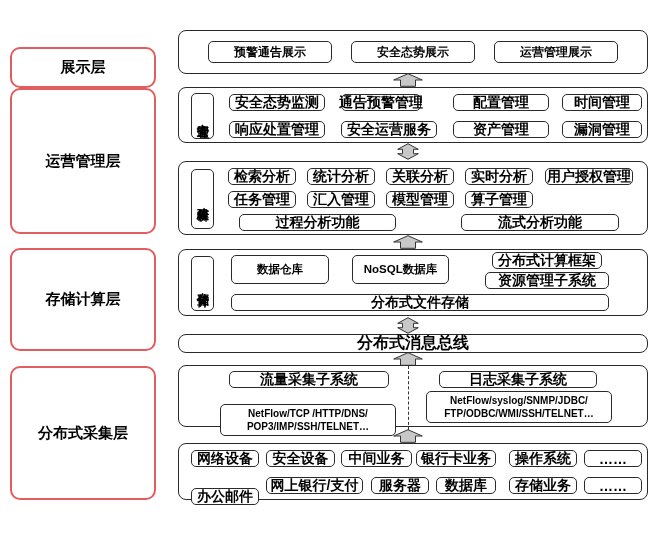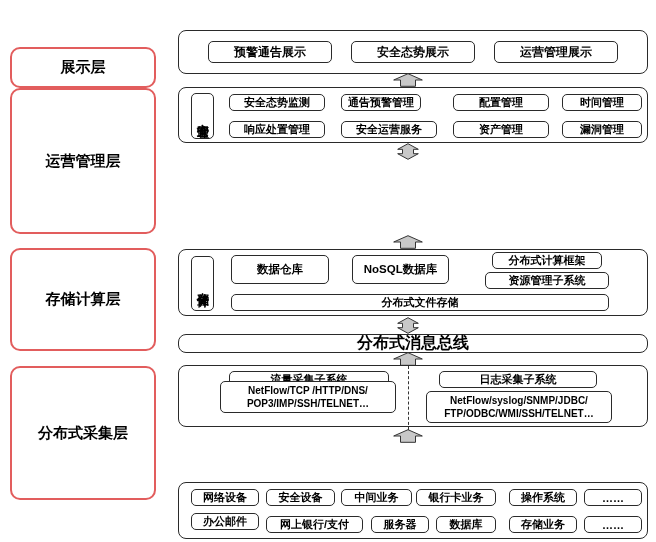--- a/index.html
+++ b/index.html
@@ -23,21 +23,21 @@
   .section{
     position:absolute;left:178px;width:470px;background:#fff;
     border:1.5px solid var(--box-border);border-radius:8px;
   }
 
   
   .node{
     position:absolute;height:17px;
     border:1.3px solid var(--box-border);border-radius:5px;background:#fff;
     display:flex;align-items:center;justify-content:center;
-    font-size:11px;font-weight:bold;white-space:nowrap;
+    font-size:14px;font-weight:bold;white-space:nowrap;
   }
   .node.tall{height:29px;font-size:11.5px;}
   .node.proto{height:32px;font-size:10px;white-space:pre-line;text-align:center;line-height:1.35;}
 
   
   .side-label{
     position:absolute;left:12px;width:23px;
     border:1.3px solid var(--box-border);border-radius:5px;background:#fff;
     display:flex;align-items:center;justify-content:center;
     writing-mode:vertical-rl;text-orientation:upright;
@@ -99,20 +99,34 @@
     <div class="node" style="left:274px;top:33px;width:96px;">资产管理</div>
     <div class="node" style="left:383px;top:33px;width:80px;">漏洞管理</div>
   </div>
 
   <div class="arrow" style="left:397px;top:143px;">
     <svg width="22" height="17" viewBox="0 0 22 17">
         <polygon points="11,0.7 21.3,6.3 16.5,6.3 16.5,10.7 21.3,10.7 11,16.3 0.7,10.7 5.5,10.7 5.5,6.3 0.7,6.3" fill="var(--arrow-fill)" stroke="#333" stroke-width="1"></polygon>
       </svg>
   </div>
 
+  <div class="section" style="top:161px;height:74px;">
+    <div class="side-label" style="top:7px;height:60px;">建模分析</div>
+    <div class="node" style="left:49px;top:6px;width:68px;">检索分析</div>
+    <div class="node" style="left:128px;top:6px;width:68px;">统计分析</div>
+    <div class="node" style="left:207px;top:6px;width:68px;">关联分析</div>
+    <div class="node" style="left:286px;top:6px;width:68px;">实时分析</div>
+    <div class="node" style="left:366px;top:6px;width:88px;">用户授权管理</div>
+    <div class="node" style="left:49px;top:29px;width:68px;">任务管理</div>
+    <div class="node" style="left:128px;top:29px;width:68px;">汇入管理</div>
+    <div class="node" style="left:207px;top:29px;width:68px;">模型管理</div>
+    <div class="node" style="left:286px;top:29px;width:68px;">算子管理</div>
+    <div class="node" style="left:60px;top:52px;width:157px;">过程分析功能</div>
+    <div class="node" style="left:282px;top:52px;width:158px;">流式分析功能</div>
+  </div>
 
   <div class="arrow" style="left:393px;top:235px;">
     <svg width="30" height="14" viewBox="0 0 30 14">
         <polygon points="15,0.7 29.3,7 22.5,7 22.5,13.3 7.5,13.3 7.5,7 0.7,7" fill="var(--arrow-fill)" stroke="#333" stroke-width="1"></polygon>
       </svg>
   </div>
 
   <div class="section" style="top:249px;height:67px;">
     <div class="side-label" style="top:6px;height:55px;">存储计算</div>
     <div class="node tall" style="left:52px;top:5px;width:98px;">数据仓库</div>
@@ -133,43 +147,43 @@
   </div>
 
   <div class="arrow" style="left:393px;top:352px;">
     <svg width="30" height="14" viewBox="0 0 30 14">
         <polygon points="15,0.7 29.3,7 22.5,7 22.5,13.3 7.5,13.3 7.5,7 0.7,7" fill="var(--arrow-fill)" stroke="#333" stroke-width="1"></polygon>
       </svg>
   </div>
 
   <div class="section" style="top:365px;height:62px;">
     <div class="node" style="left:50px;top:5px;width:160px;">流量采集子系统</div>
-    <div class="node proto" style="left:41px;top:15px;width:176px;">NetFlow/TCP /HTTP/DNS/
+    <div class="node proto" style="left:41px;top:38px;width:176px;">NetFlow/TCP /HTTP/DNS/
 POP3/IMP/SSH/TELNET…</div>
     <div class="node" style="left:260px;top:5px;width:158px;">日志采集子系统</div>
     <div class="node proto" style="left:247px;top:25px;width:186px;">NetFlow/syslog/SNMP/JDBC/
 FTP/ODBC/WMI/SSH/TELNET…</div>
   </div>
 
   <div class="dashed-line" style="left:408px;top:366px;height:64px;"></div>
 
   <div class="arrow" style="left:393px;top:429px;">
     <svg width="30" height="14" viewBox="0 0 30 14">
         <polygon points="15,0.7 29.3,7 22.5,7 22.5,13.3 7.5,13.3 7.5,7 0.7,7" fill="var(--arrow-fill)" stroke="#333" stroke-width="1"></polygon>
       </svg>
   </div>
 
-  <div class="section" style="top:443px;height:57px;margin-top:39px;">
+  <div class="section" style="top:443px;height:57px;">
     <div class="node" style="left:12px;top:6px;width:68px;">网络设备</div>
     <div class="node" style="left:87px;top:6px;width:69px;">安全设备</div>
     <div class="node" style="left:162px;top:6px;width:71px;">中间业务</div>
     <div class="node" style="left:237px;top:6px;width:80px;">银行卡业务</div>
     <div class="node" style="left:330px;top:6px;width:68px;">操作系统</div>
     <div class="node" style="left:405px;top:6px;width:58px;">……</div>
-    <div class="node" style="left:12px;top:30px;width:68px;">办公邮件</div>
+    <div class="node" style="left:12px;top:44px;width:68px;">办公邮件</div>
     <div class="node" style="left:87px;top:33px;width:97px;">网上银行/支付</div>
     <div class="node" style="left:192px;top:33px;width:58px;">服务器</div>
     <div class="node" style="left:257px;top:33px;width:60px;">数据库</div>
     <div class="node" style="left:330px;top:33px;width:68px;">存储业务</div>
     <div class="node" style="left:405px;top:33px;width:58px;">……</div>
   </div>
 
 </div>
 
 </body></html>

